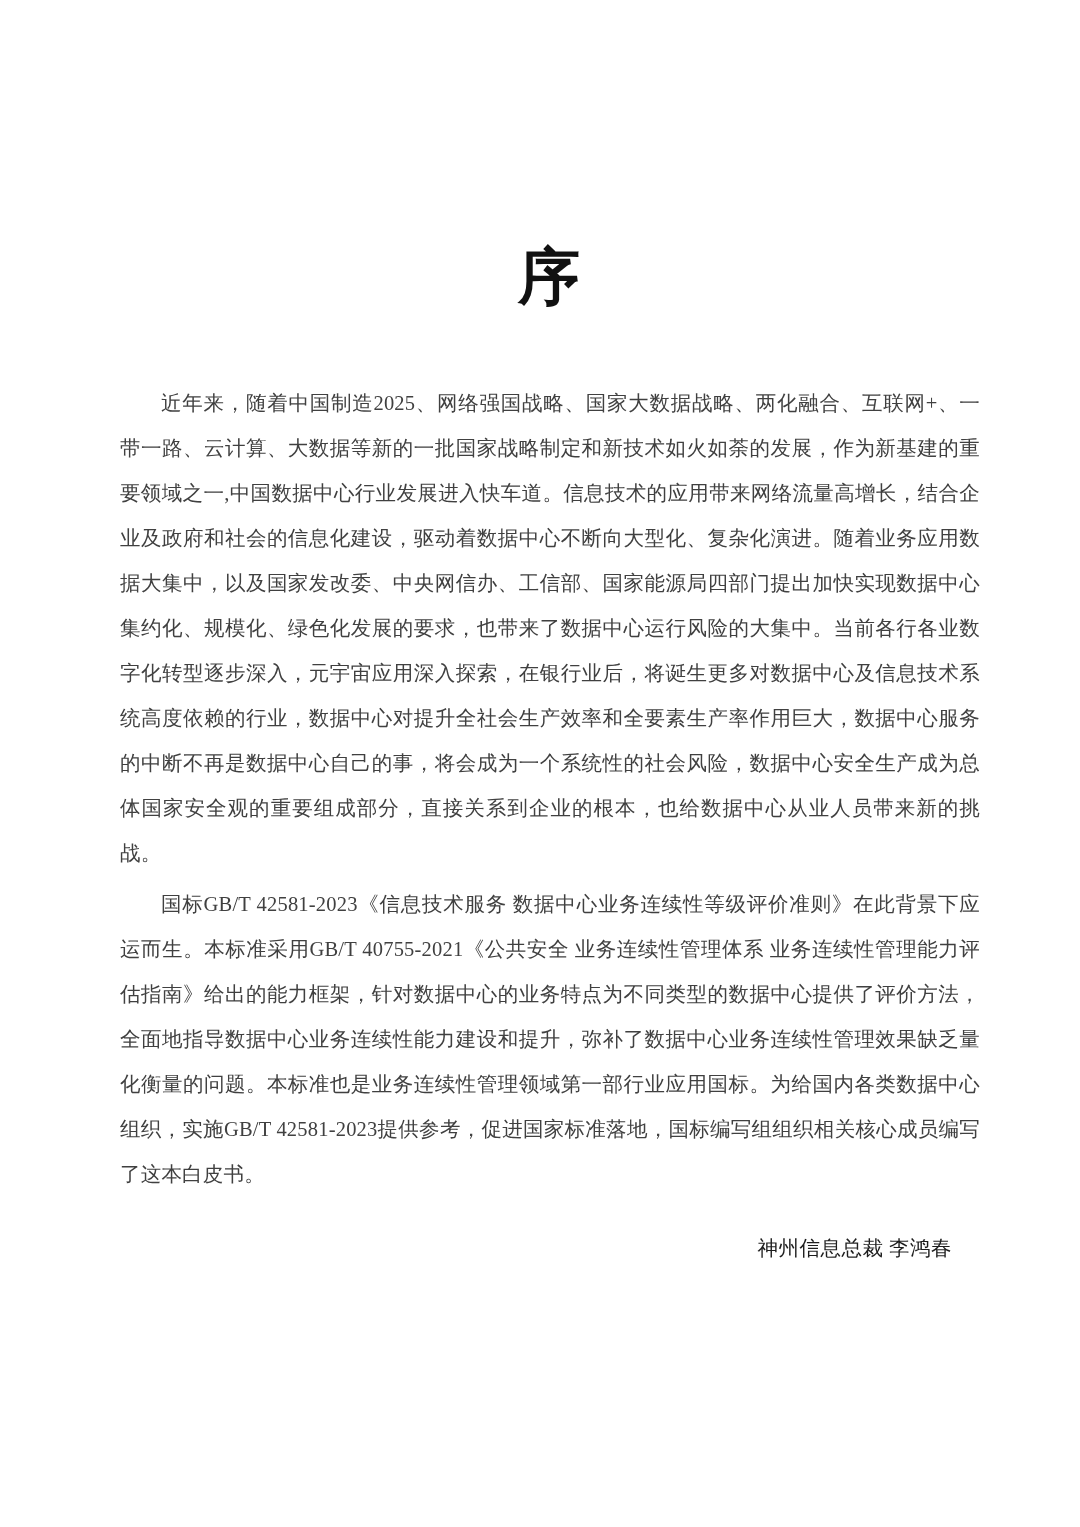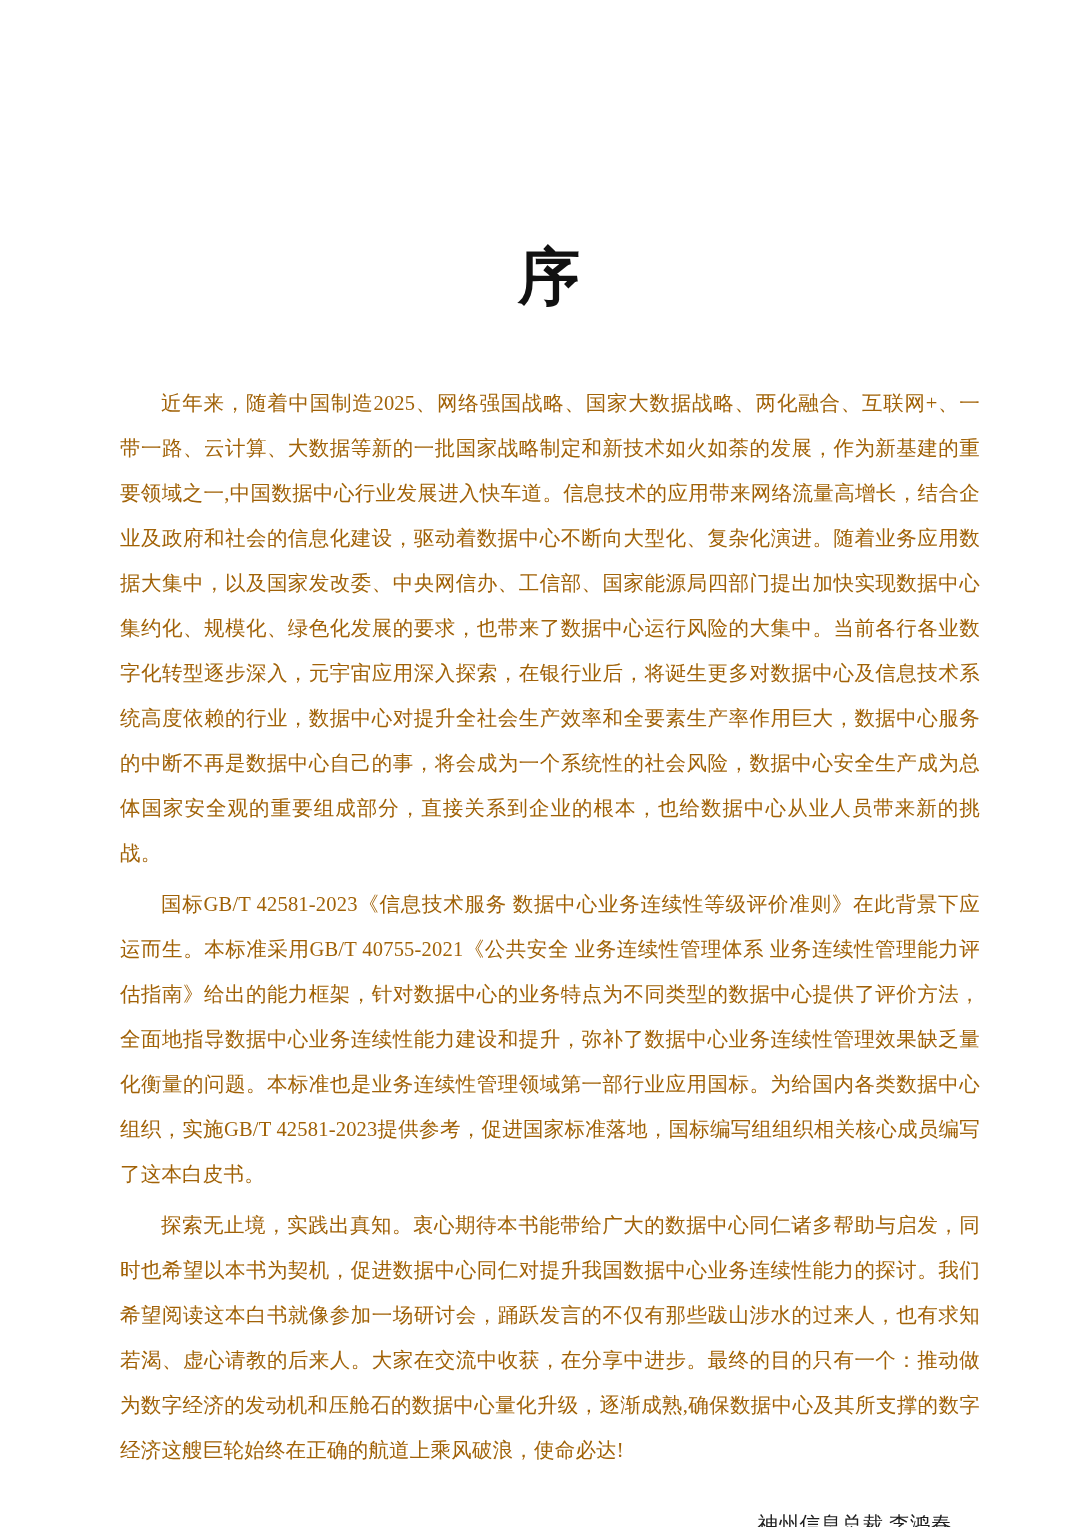--- a/index.html
+++ b/index.html
@@ -43,21 +43,21 @@
   .body-block {
     margin-top: 62px;
   }
   p.para {
     font-size: 20.5px;
     line-height: 45px;
     text-align: justify;
     text-justify: inter-ideograph;
     margin: 0 0 6px 0;
     text-indent: 2em;
-    color: #a16207;
+    color: #404040;
     letter-spacing: 0.2px;
     word-break: break-all;
   }
   .signature {
     margin-top: 30px;
     text-align: right;
     padding-right: 28px;
   }
   .sign-name {
     font-size: 20.5px;
@@ -70,21 +70,20 @@
 <body>
 
 <div class="page">
   <div class="content">
 
     <h1 class="doc-title">序</h1>
 
     <div class="body-block">
       <p class="para">近年来，随着中国制造2025、网络强国战略、国家大数据战略、两化融合、互联网+、一带一路、云计算、大数据等新的一批国家战略制定和新技术如火如荼的发展，作为新基建的重要领域之一,中国数据中心行业发展进入快车道。信息技术的应用带来网络流量高增长，结合企业及政府和社会的信息化建设，驱动着数据中心不断向大型化、复杂化演进。随着业务应用数据大集中，以及国家发改委、中央网信办、工信部、国家能源局四部门提出加快实现数据中心集约化、规模化、绿色化发展的要求，也带来了数据中心运行风险的大集中。当前各行各业数字化转型逐步深入，元宇宙应用深入探索，在银行业后，将诞生更多对数据中心及信息技术系统高度依赖的行业，数据中心对提升全社会生产效率和全要素生产率作用巨大，数据中心服务的中断不再是数据中心自己的事，将会成为一个系统性的社会风险，数据中心安全生产成为总体国家安全观的重要组成部分，直接关系到企业的根本，也给数据中心从业人员带来新的挑战。</p>
       <p class="para">国标GB/T 42581-2023《信息技术服务 数据中心业务连续性等级评价准则》在此背景下应运而生。本标准采用GB/T 40755-2021《公共安全 业务连续性管理体系 业务连续性管理能力评估指南》给出的能力框架，针对数据中心的业务特点为不同类型的数据中心提供了评价方法，全面地指导数据中心业务连续性能力建设和提升，弥补了数据中心业务连续性管理效果缺乏量化衡量的问题。本标准也是业务连续性管理领域第一部行业应用国标。为给国内各类数据中心组织，实施GB/T 42581-2023提供参考，促进国家标准落地，国标编写组组织相关核心成员编写了这本白皮书。</p>
-      <p class="para">探索无止境，实践出真知。衷心期待本书能带给广大的数据中心同仁诸多帮助与启发，同时也希望以本书为契机，促进数据中心同仁对提升我国数据中心业务连续性能力的探讨。我们希望阅读这本白书就像参加一场研讨会，踊跃发言的不仅有那些跋山涉水的过来人，也有求知若渴、虚心请教的后来人。大家在交流中收获，在分享中进步。最终的目的只有一个：推动做为数字经济的发动机和压舱石的数据中心量化升级，逐渐成熟,确保数据中心及其所支撑的数字经济这艘巨轮始终在正确的航道上乘风破浪，使命必达!</p>
     </div>
 
     <div class="signature">
       <div class="sign-name">神州信息总裁 李鸿春</div>
 
     </div>
 
   </div>
 </div>
 

